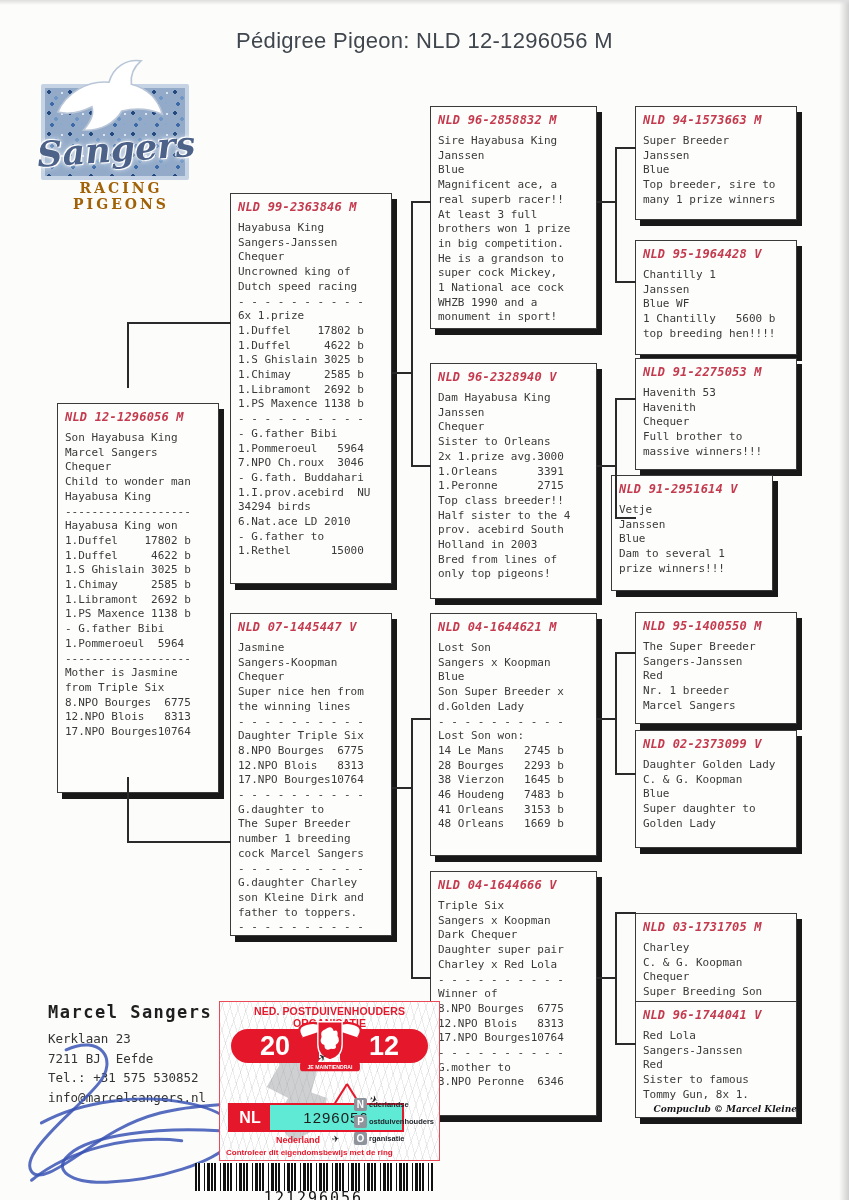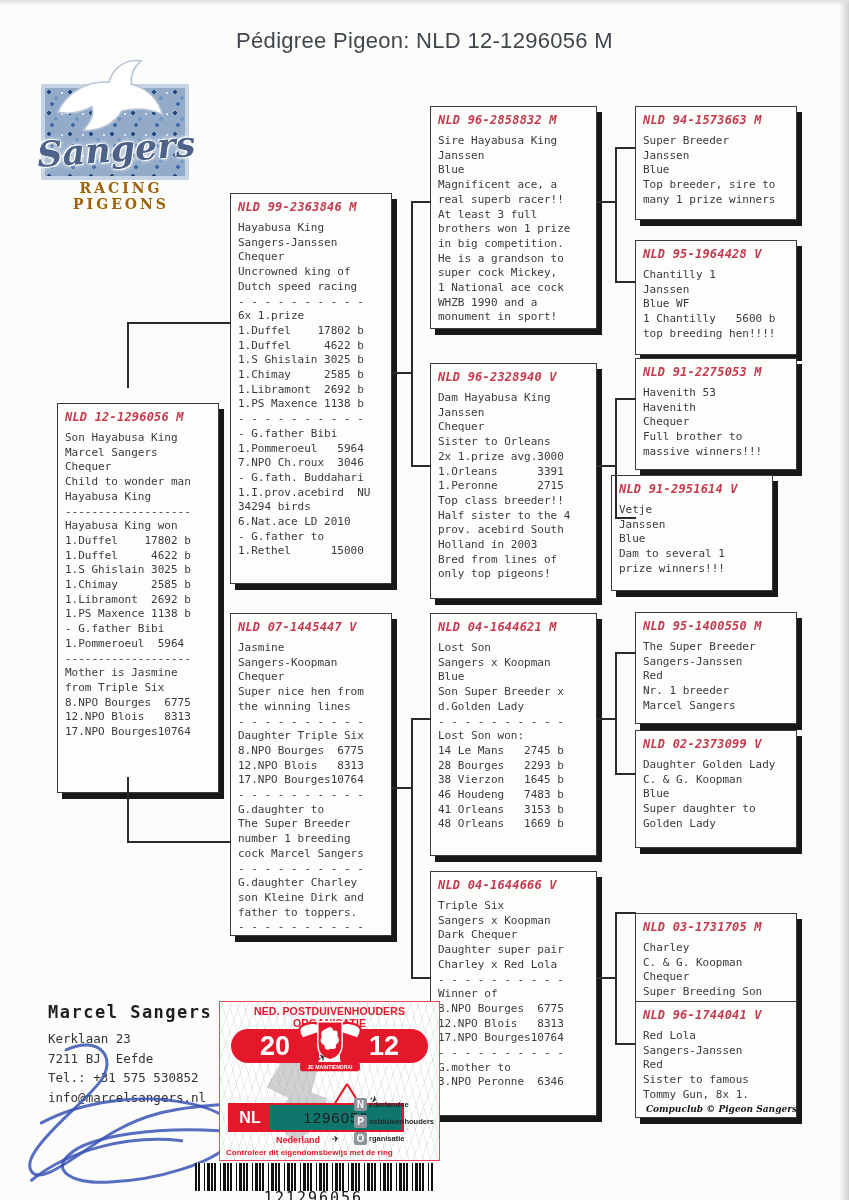--- a/index.html
+++ b/index.html
@@ -84,21 +84,21 @@
   .pill{position:absolute;top:7px;width:88px;height:34px;background:#e5182b;color:#fff;
       font-weight:bold;font-size:27px;display:flex;align-items:center;justify-content:center;}
   .pill-left{left:0;border-radius:17px 4px 4px 17px;}
   .pill-right{right:0;border-radius:4px 17px 17px 4px;}
   .crest{position:absolute;left:50%;top:-5px;transform:translateX(-50%);width:84px;height:58px;}
   .cert-title{position:absolute;z-index:2;top:66px;left:0;right:0;text-align:center;color:#e5182b;white-space:nowrap;}
   .cert-title .big{font-weight:bold;font-size:16.5px;letter-spacing:.4px;}
   .cert-title .small{font-weight:bold;font-size:9px;margin:0 2px;}
   .redline{position:absolute;z-index:1;width:1.5px;height:32px;background:#e5182b;top:82px;left:126px;transform-origin:top center;}
   .ringrow{position:absolute;z-index:2;left:8px;top:101px;width:172px;height:25px;
-      border:2px solid #e5182b;background:#0f766e;display:flex;box-sizing:content-box;}
+      border:2px solid #e5182b;background:#5eead4;display:flex;box-sizing:content-box;}
   .nl{width:40px;background:#e5182b;color:#fff;font-weight:bold;font-size:16px;
       display:flex;align-items:center;justify-content:center;}
   .num{flex:1;display:flex;align-items:center;justify-content:center;font-size:15px;color:#1c1c1c;letter-spacing:1px;}
   .nederland{position:absolute;z-index:2;left:56px;top:133px;font-weight:bold;font-size:9px;color:#e5182b;}
   .npo{position:absolute;z-index:2;right:5px;top:96px;}
   .npo-row{display:flex;align-items:center;margin-bottom:4px;}
   .npo-letter{width:13px;height:13px;background:#8f949c;color:#fff;font-weight:bold;font-size:10px;
       display:flex;align-items:center;justify-content:center;margin-right:2px;border-radius:2px;}
   .npo-rest{font-weight:bold;font-size:7.5px;color:#23262b;}
   .cert-footer{position:absolute;z-index:2;left:6px;bottom:3px;font-weight:bold;font-size:8px;color:#e5182b;}
@@ -368,21 +368,21 @@
   <pre class="contact-lines">Kerklaan 23
 7211 BJ  Eefde
 Tel.: +31 575 530852
 info@marcelsangers.nl</pre>
   <svg class="signature" viewBox="0 0 300 170">
     <path d="M55 18 C90 2 108 28 88 52 C70 74 40 96 24 120 C12 138 20 150 38 142 C70 128 96 96 150 82 C200 69 240 78 258 62"></path>
     <path d="M30 92 C70 70 130 62 178 72 C216 80 236 96 222 112 C204 132 150 150 96 152 C60 153 40 140 58 124 C80 104 150 96 210 100"></path>
     <path d="M20 150 C60 118 120 104 172 110"></path>
   </svg>
 
-  <div class="credit">Compuclub © Pigeon Sangers</div>
+  <div class="credit">Compuclub © Marcel Kleine</div>
 
   <div class="cert">
     <div class="cert-card">
       <div class="cert-hatch"></div>
       <div class="cert-map"></div>
       <div class="cert-header">NED. POSTDUIVENHOUDERS ORGANISATIE</div>
       <div class="cert-band">
         <div class="pill pill-left">20</div>
         <div class="pill pill-right">12</div>
         <svg class="crest" viewBox="0 0 84 62">

